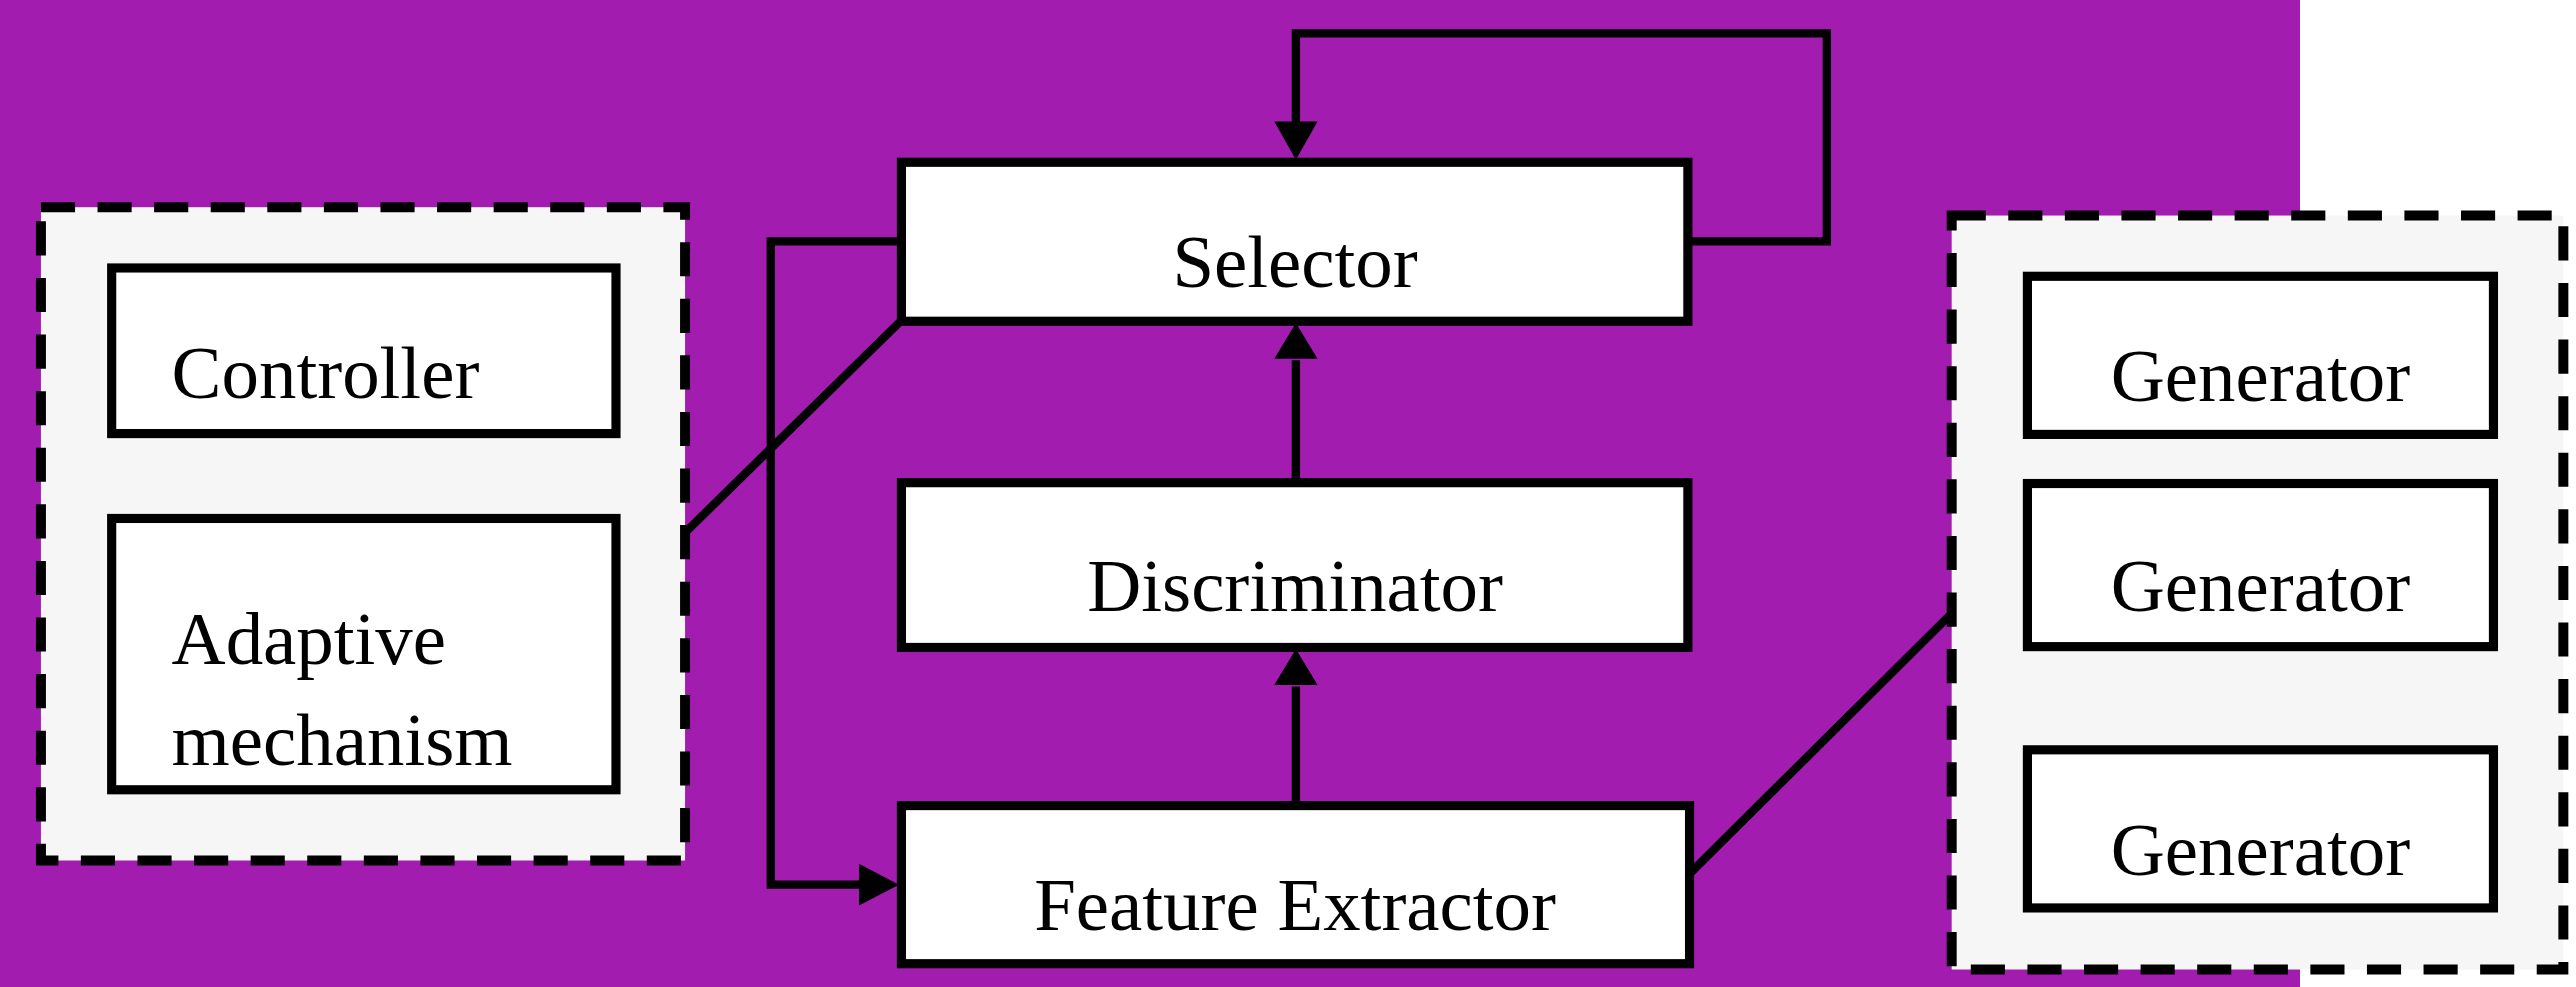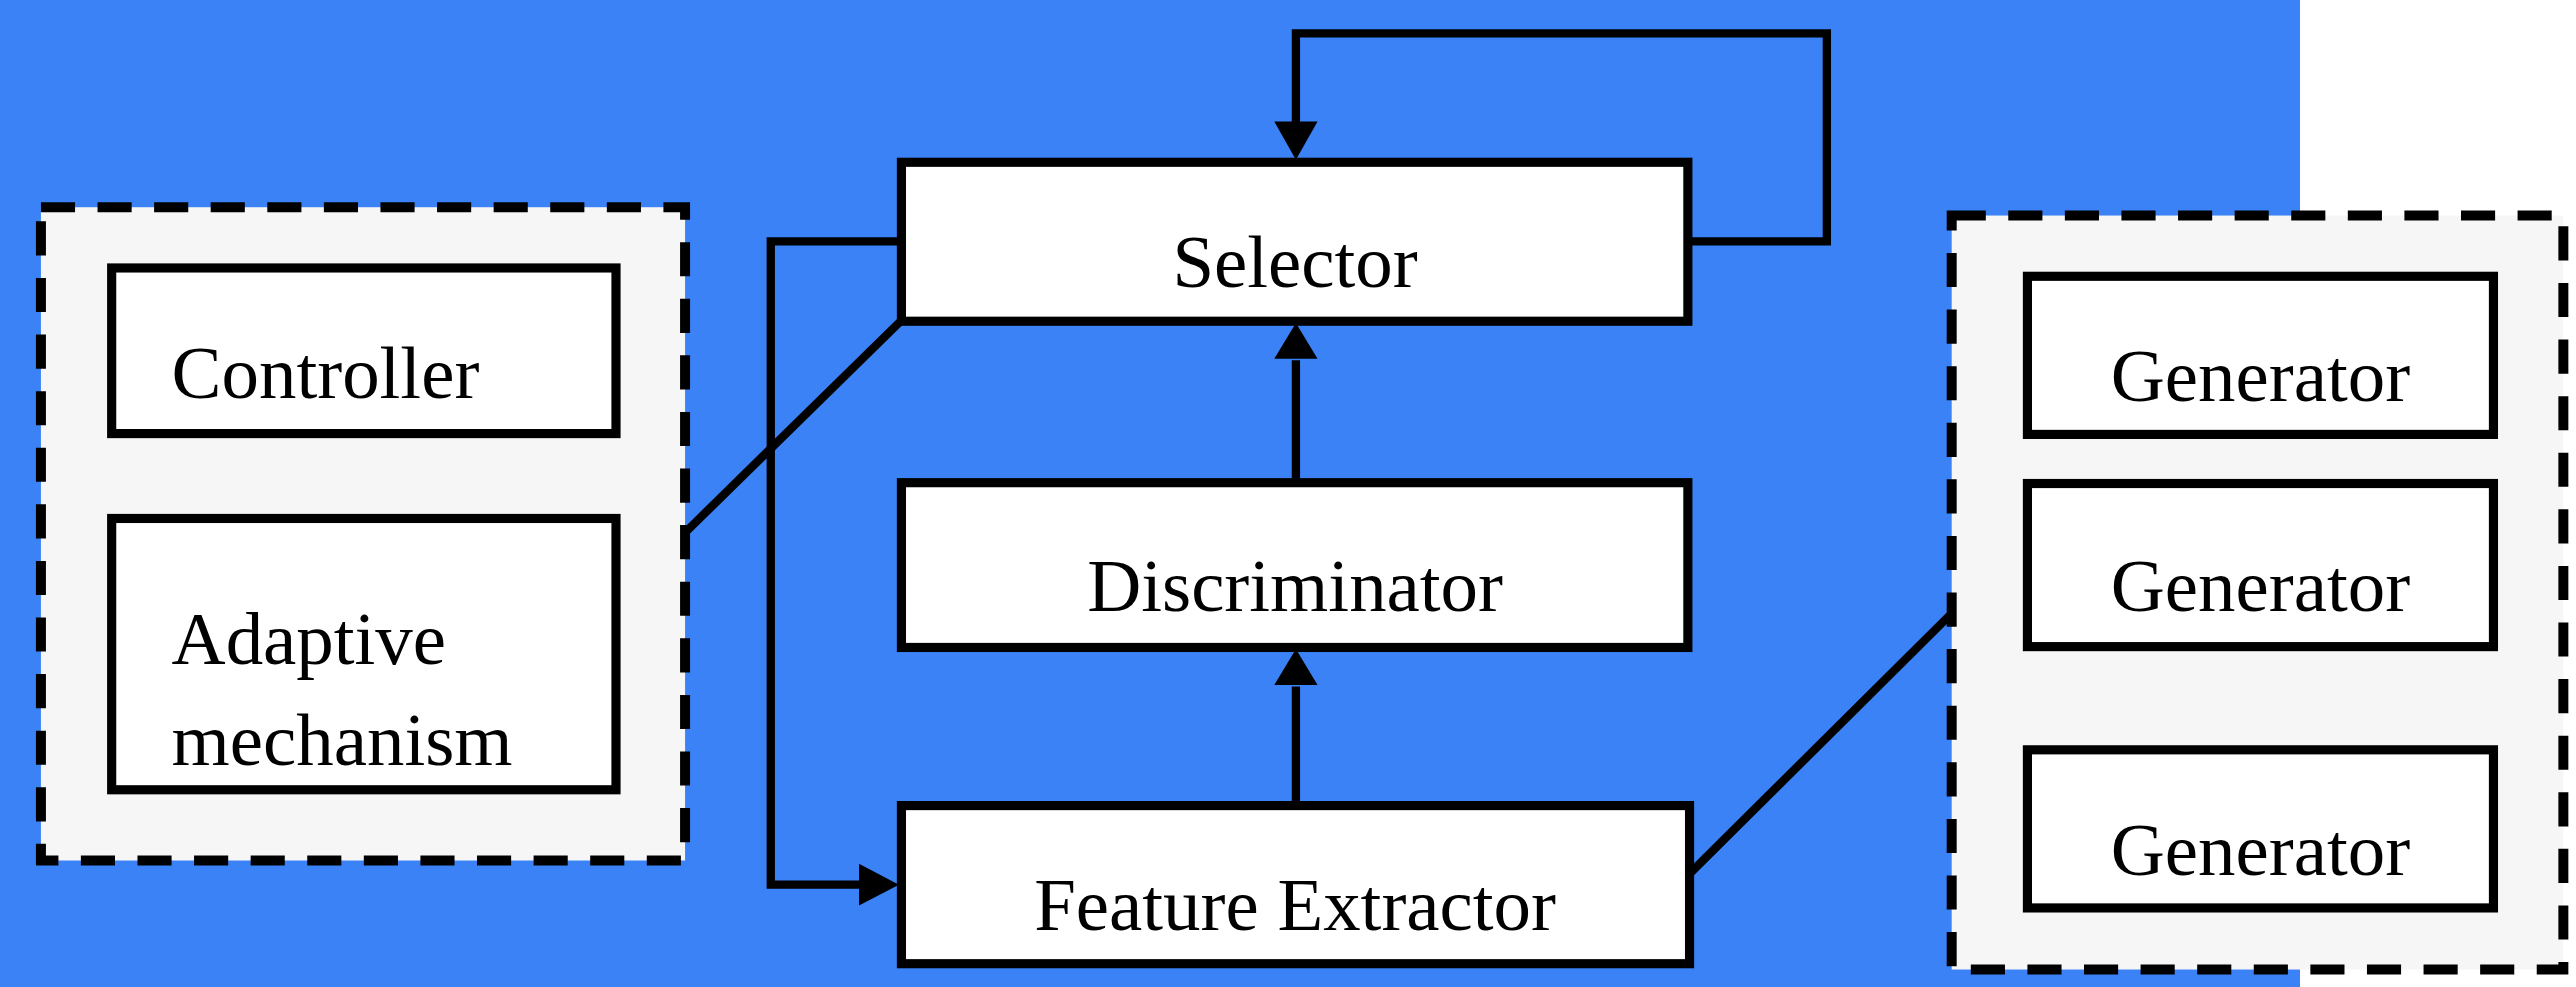--- a/index.html
+++ b/index.html
@@ -4,21 +4,21 @@
 <style>
   html, body {
     margin: 0;
     padding: 0;
     background: #ffffff;
   }
   .canvas {
     width: 2300px;
     height: 987px;
     position: relative;
-    background: #3b82f6;
+    background: #a21caf;
     font-family: "Liberation Serif", "DejaVu Serif", serif;
     text-align: center;
   }
   svg { display: block; }
   .group-box {
     stroke: #000000;
     stroke-width: 12;
     stroke-dasharray: 41 27;
   }
   .node-box {

